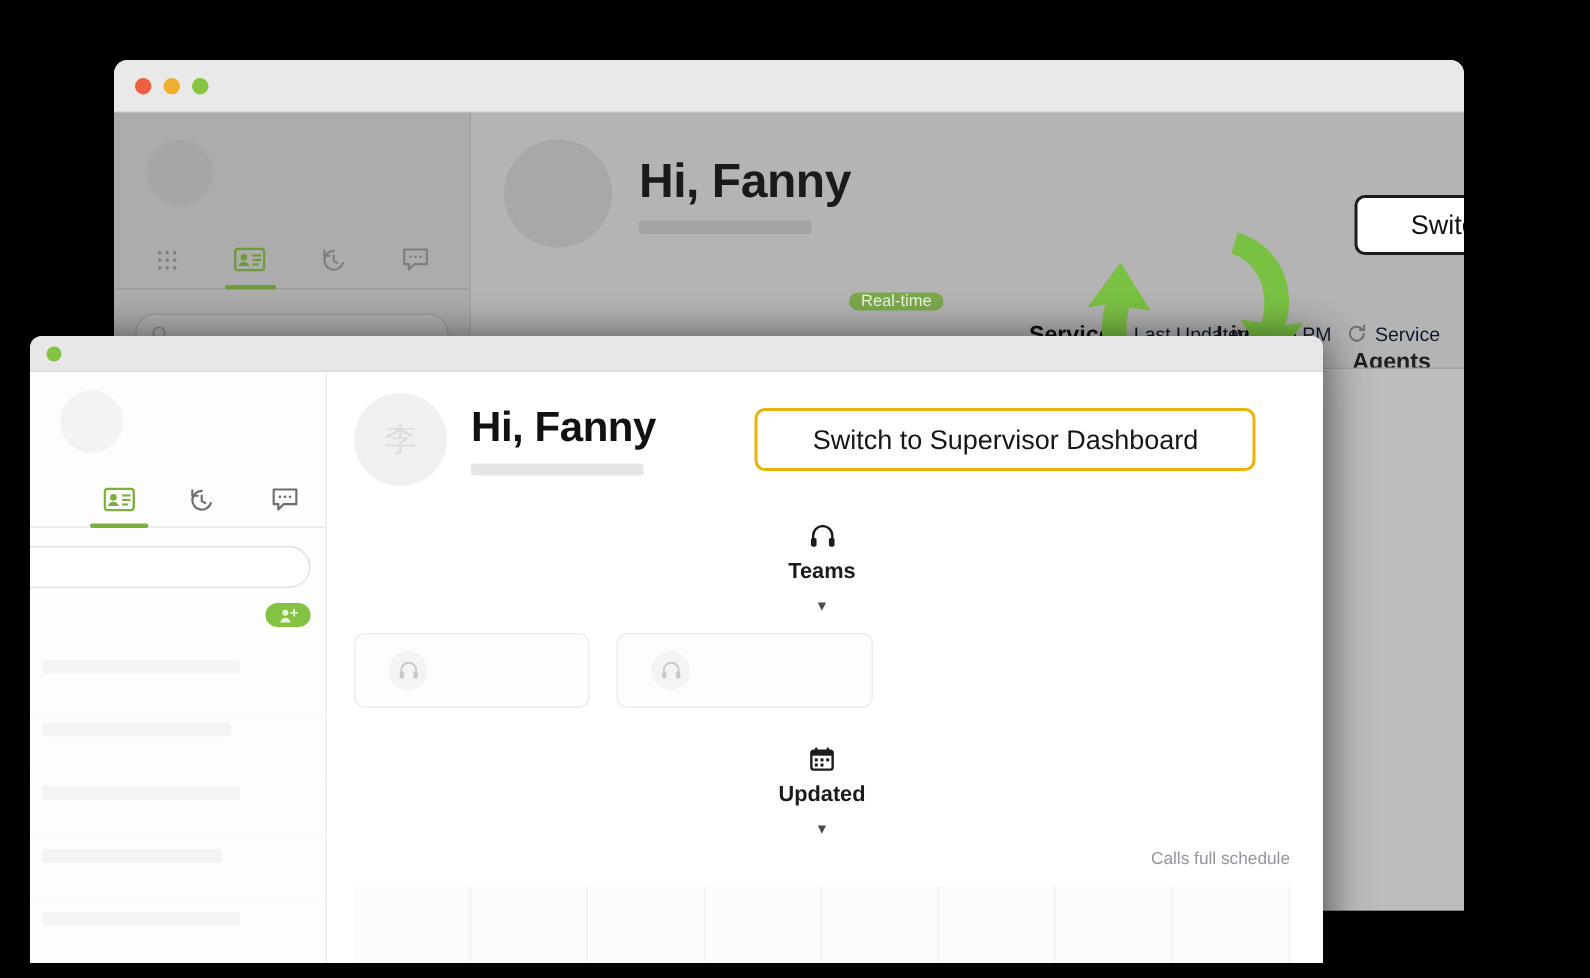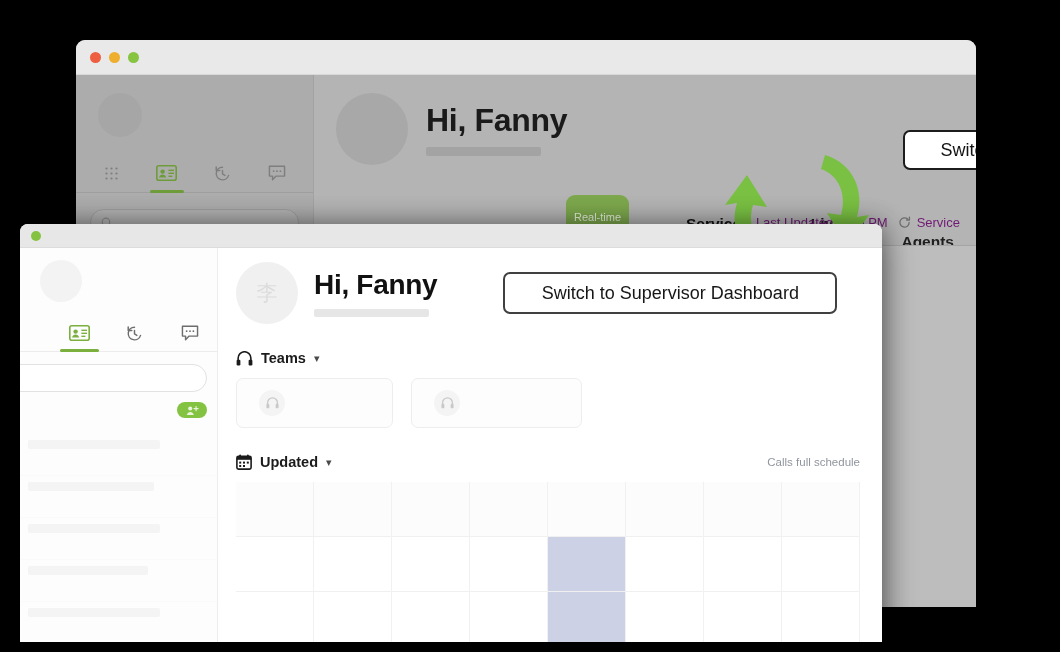--- a/index.html
+++ b/index.html
@@ -78,26 +78,26 @@
   .nav-item.first { padding-right: 24px; }
   .nav-divider { width: 1px; height: 17px; background: #9a9a9a; margin: 0 16px 9px 0; }
   .nav-item.active { color: #111; }
   .nav-item.active::after {
     content: ""; position: absolute; left: 0; right: 22px; bottom: 0;
     height: 3.5px; background: #77a93e; border-radius: 2px;
   }
   .realtime-badge {
     position: absolute; left: 252px; top: 120px;
     background: #7da84d; color: #e8f2dc; font-size: 11px;
-    padding: 16px 8px; border-radius: 9px;
+    padding: 0 8px; border-radius: 9px;
   }
   .back-updated {
     position: absolute; right: 16px; top: 140px;
     display: flex; align-items: center; gap: 6px;
-    font-size: 13px; color: #701a75;
+    font-size: 13px; color: #0f172a;
   }
   .back-nav-underline {
     position: absolute; left: 250px; top: 170px; right: 0; height: 1px; background: #a4a4a4;
   }
   .back-content-panel {
     position: absolute; left: 0; right: 0; top: 171px; bottom: 0; background: #bdbdbd;
   }
 
   
   .switch-arrows { position: absolute; left: 725px; top: 145px; width: 145px; height: 130px; z-index: 6; }
@@ -143,26 +143,26 @@
   .front-header { display: flex; align-items: center; gap: 16px; }
   .front-avatar-lg {
     width: 62px; height: 62px; border-radius: 50%; background: #f0f0f0; flex: none;
     display: flex; align-items: center; justify-content: center;
     color: #dcdcdc; font-size: 21px;
   }
   .front-greet { font-size: 28px; font-weight: 700; color: #111; letter-spacing: -.3px; }
   .front-subline { width: 115px; height: 8px; background: #e6e6e6; border-radius: 2px; margin-top: 8px; }
   .switch-sup-btn {
     margin-left: 50px; width: 334px; height: 42px;
-    border: 2px solid #404040; border-radius: 7px; background: #fff;
+    border: 2px solid #eab308; border-radius: 7px; background: #fff;
     display: flex; align-items: center; justify-content: center;
     font-size: 18px; color: #161616; flex: none;
   }
 
-  .section-head { display: flex; align-items: center; gap: 8px; margin-top: 26px; }
+  .section-head { display: flex; align-items: center; gap: 8px; margin-top: 26px; flex-direction: column; }
   .section-title { font-size: 14.5px; font-weight: 700; color: #1b1b1b; }
   .chev { color: #4a4a4a; font-size: 11px; }
   .view-full { margin-left: auto; font-size: 11.5px; color: #90959e; }
 
   .team-cards { display: flex; gap: 18px; margin-top: 12px; }
   .team-card {
     height: 50px; border: 1px solid #ededed; border-radius: 7px; background: #fdfdfd;
     display: flex; align-items: center; padding-left: 22px;
   }
   .team-card.c1 { width: 157px; }

